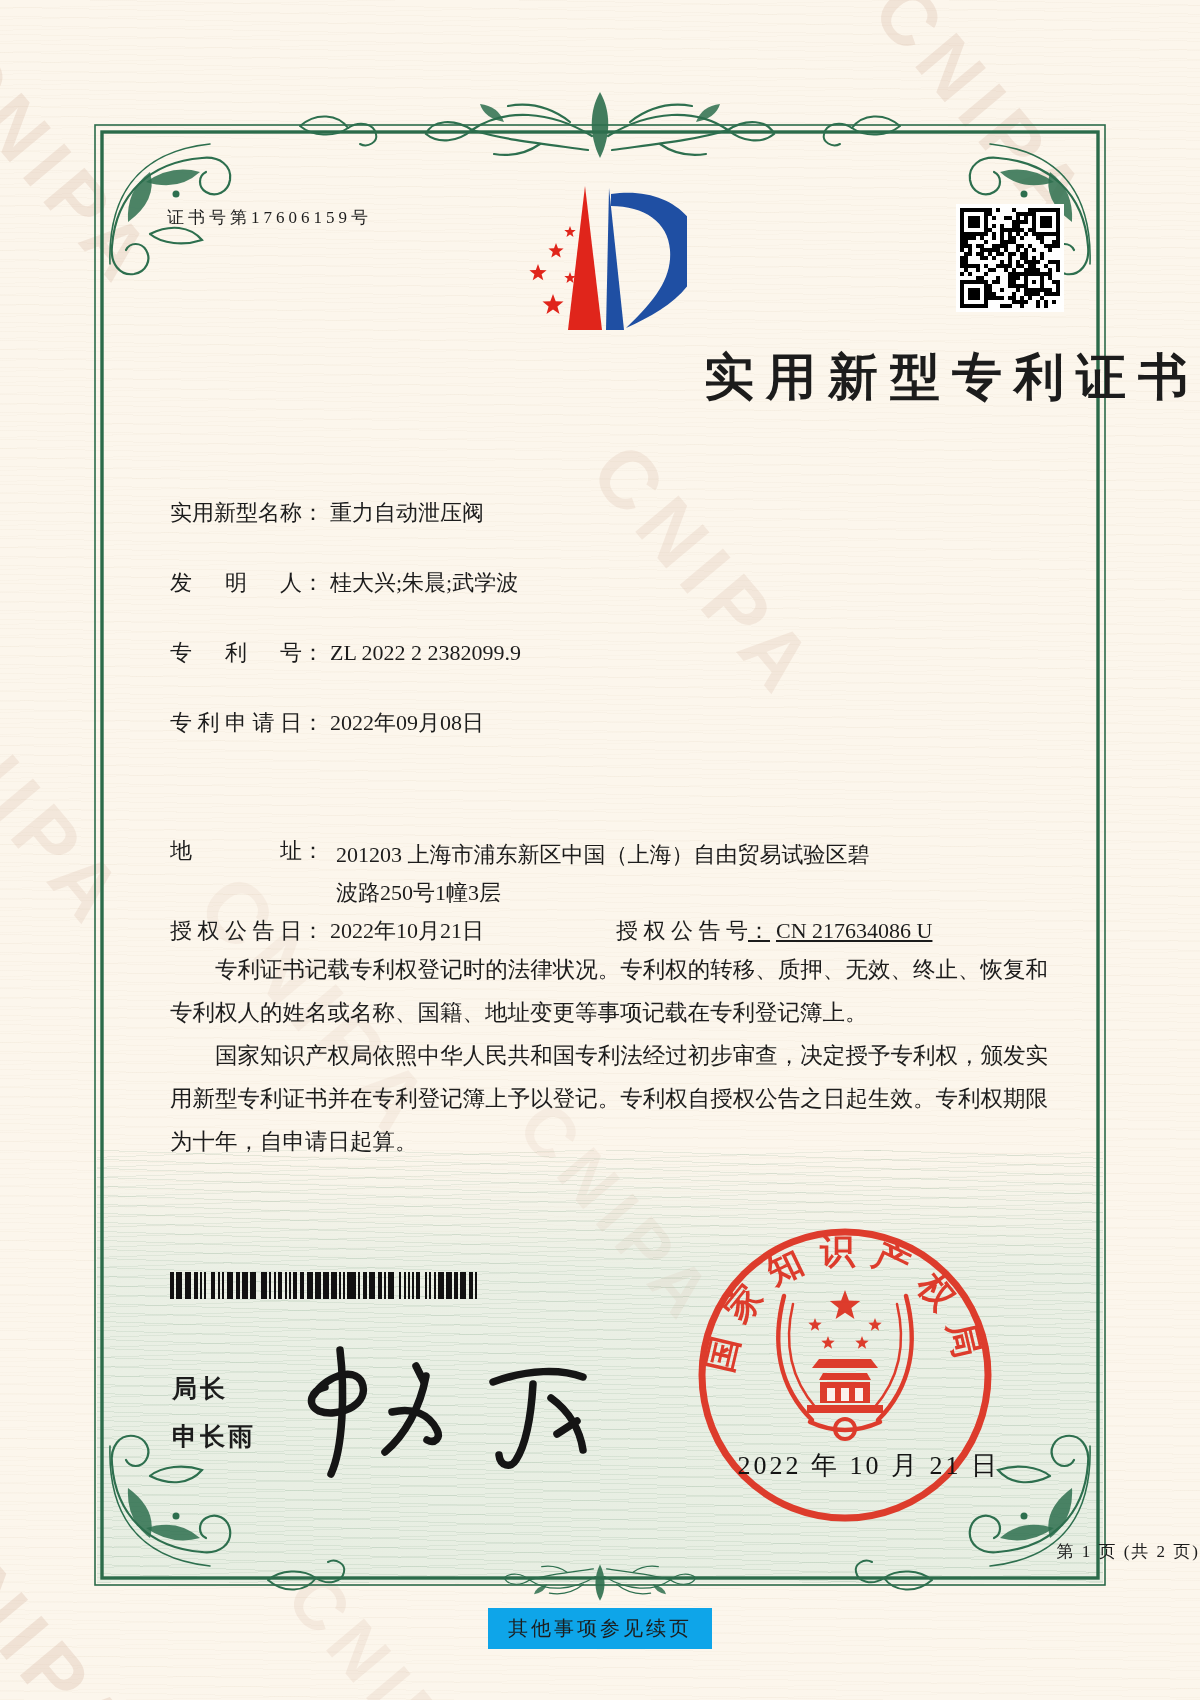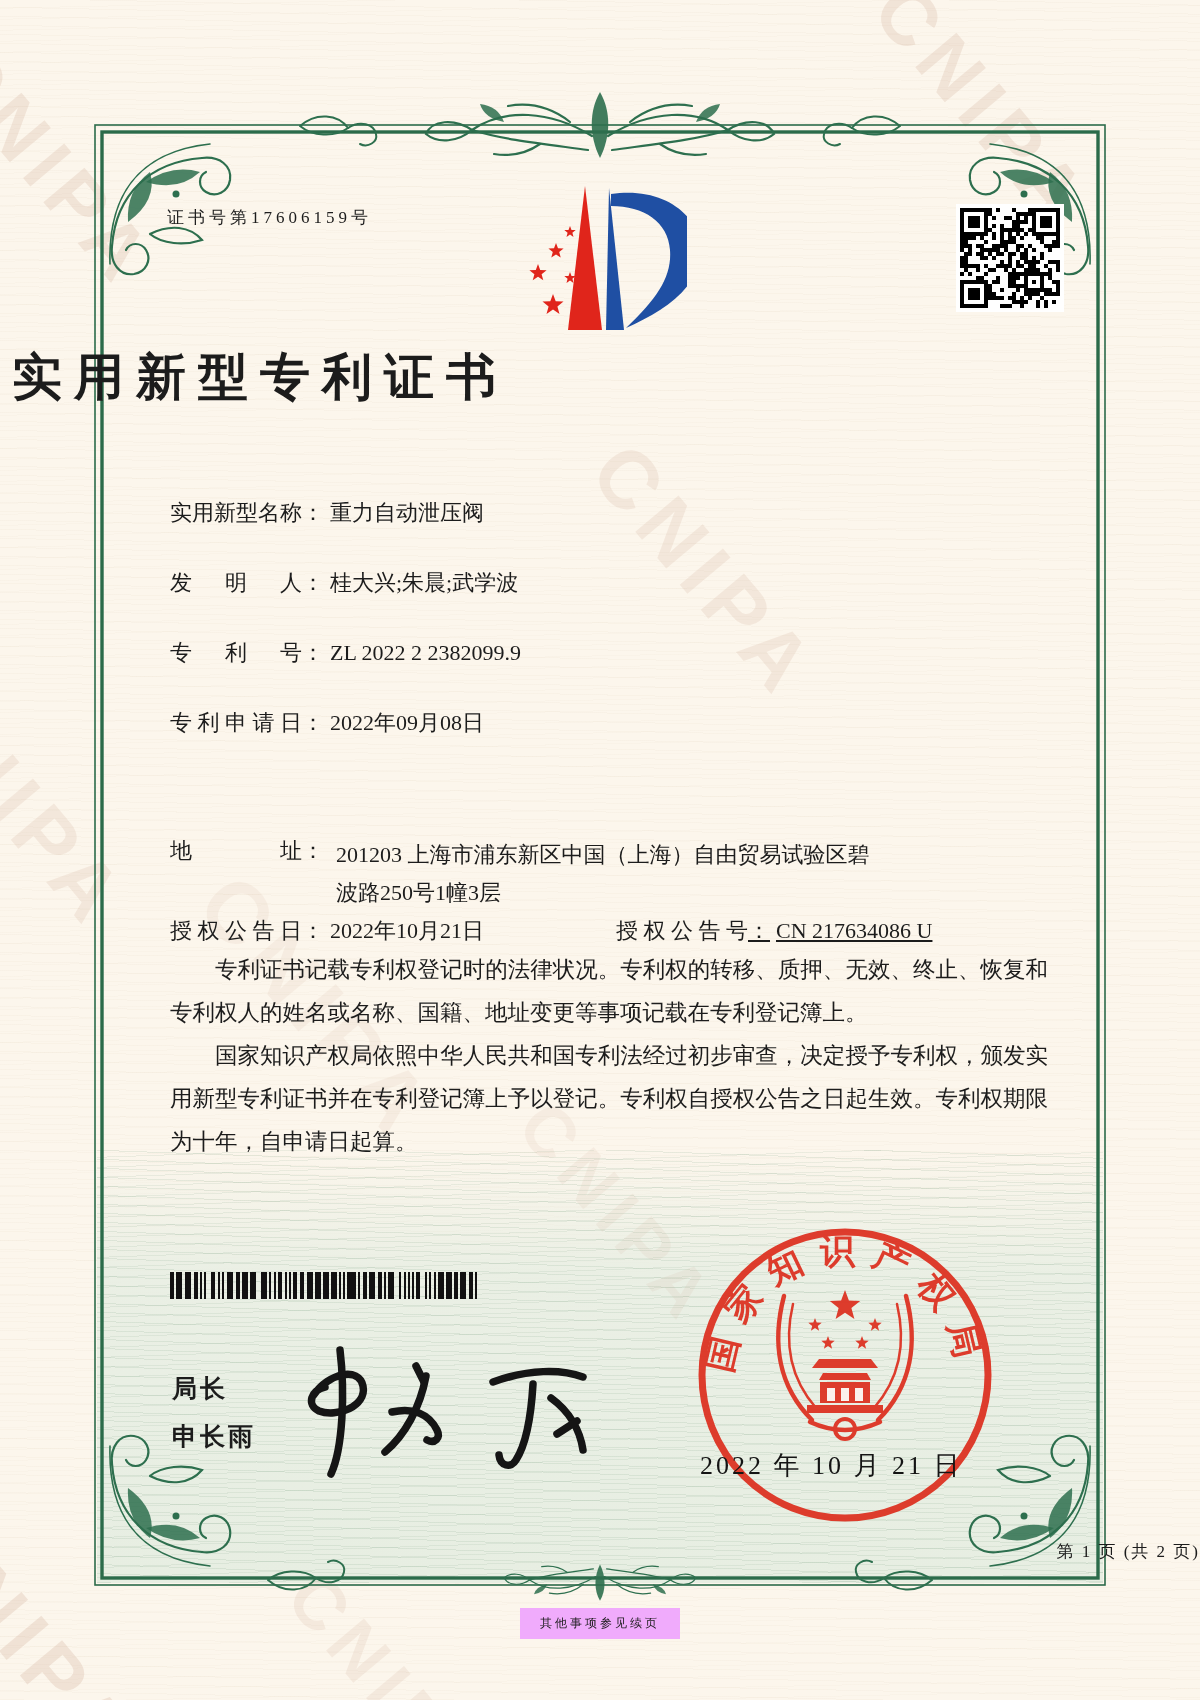--- a/index.html
+++ b/index.html
@@ -30,21 +30,21 @@
     font-weight:700;color:#c89e88;letter-spacing:10px;line-height:1;
     transform-origin:0 0;
   }
   svg.deco{position:absolute;left:0;top:0;z-index:3;pointer-events:none;}
   .content{position:absolute;inset:0;z-index:4;}
 
   .cert-no{position:absolute;left:167px;top:206px;font-size:17px;letter-spacing:4px;}
   .logo{position:absolute;left:512px;top:180px;}
   .qr-box{position:absolute;left:956px;top:204px;width:108px;height:108px;background:#fff;
           display:flex;align-items:center;justify-content:center;}
-  .title{position:absolute;left:0;top:344px;width:1200px;text-align:left;
+  .title{position:absolute;left:0;top:344px;width:1200px;text-align:right;
          font-size:50px;font-weight:700;letter-spacing:12px;padding-left:12px;box-sizing:border-box;}
 
   .row{position:absolute;left:170px;width:900px;font-size:22px;line-height:30px;white-space:nowrap;}
   .lbl{display:inline-block;width:132px;text-align:justify;text-align-last:justify;vertical-align:top;}
   .val{margin-left:6px;}
   .val-multi{display:inline-block;vertical-align:top;margin-left:12px;line-height:38px;white-space:normal;width:700px;}
   .row-name{top:498px;} .row-inventor{top:568px;} .row-patno{top:638px;}
   .row-filing{top:708px;} .row-patentee{top:778px;} .row-address{top:836px;}
   .row-grant{top:916px;}
   .grant-right{position:absolute;left:446px;top:0;text-decoration:underline;}
@@ -56,26 +56,26 @@
   .barcode-wrap{position:absolute;left:170px;top:1272px;}
   .director-label{position:absolute;left:172px;top:1372px;font-size:25px;font-weight:600;
                   font-family:"Liberation Sans","DejaVu Sans",sans-serif;letter-spacing:3px;}
   .director-name{position:absolute;left:172px;top:1420px;font-size:25px;font-weight:600;
                  font-family:"Liberation Sans","DejaVu Sans",sans-serif;letter-spacing:3px;}
   .signature{position:absolute;left:285px;top:1340px;z-index:5;}
 
   .seal{position:absolute;left:692px;top:1222px;z-index:5;opacity:.93;}
   .seal-ring-text{font-size:35px;font-weight:700;letter-spacing:15px;fill:#dd2f1f;
                   font-family:"Liberation Serif","DejaVu Serif",serif;}
-  .seal-date{position:absolute;left:700px;top:1448px;width:300px;text-align:left;z-index:6;
+  .seal-date{position:absolute;left:700px;top:1448px;width:300px;text-align:right;z-index:6;
              font-size:26px;letter-spacing:3px;color:#141414;}
 
   .page-info{position:absolute;left:0;top:1540px;width:1200px;text-align:right;font-size:17px;letter-spacing:2px;}
   .continuation{position:absolute;left:0;top:1608px;width:1200px;text-align:center;z-index:6;}
-  .continuation span{display:inline-block;background:#f0abfc;padding:7px 20px;font-size:12px;letter-spacing:3px;}
+  .continuation span{display:inline-block;background:#0ea5e9;padding:7px 20px;font-size:20px;letter-spacing:3px;}
 </style>
 </head>
 <body>
 
 <div class="paper-texture"></div>
 <div class="green-band"></div>
 <div id="watermarks">
     <div class="watermark" style="left: -15px; top: 30px; font-size: 78px; opacity: 0.2; transform: rotate(50deg);">CNIPA</div>
     <div class="watermark" style="left: 920px; top: -30px; font-size: 78px; opacity: 0.2; transform: rotate(50deg);">CNIPA</div>
     <div class="watermark" style="left: 640px; top: 430px; font-size: 82px; opacity: 0.16; transform: rotate(50deg);">CNIPA</div>

